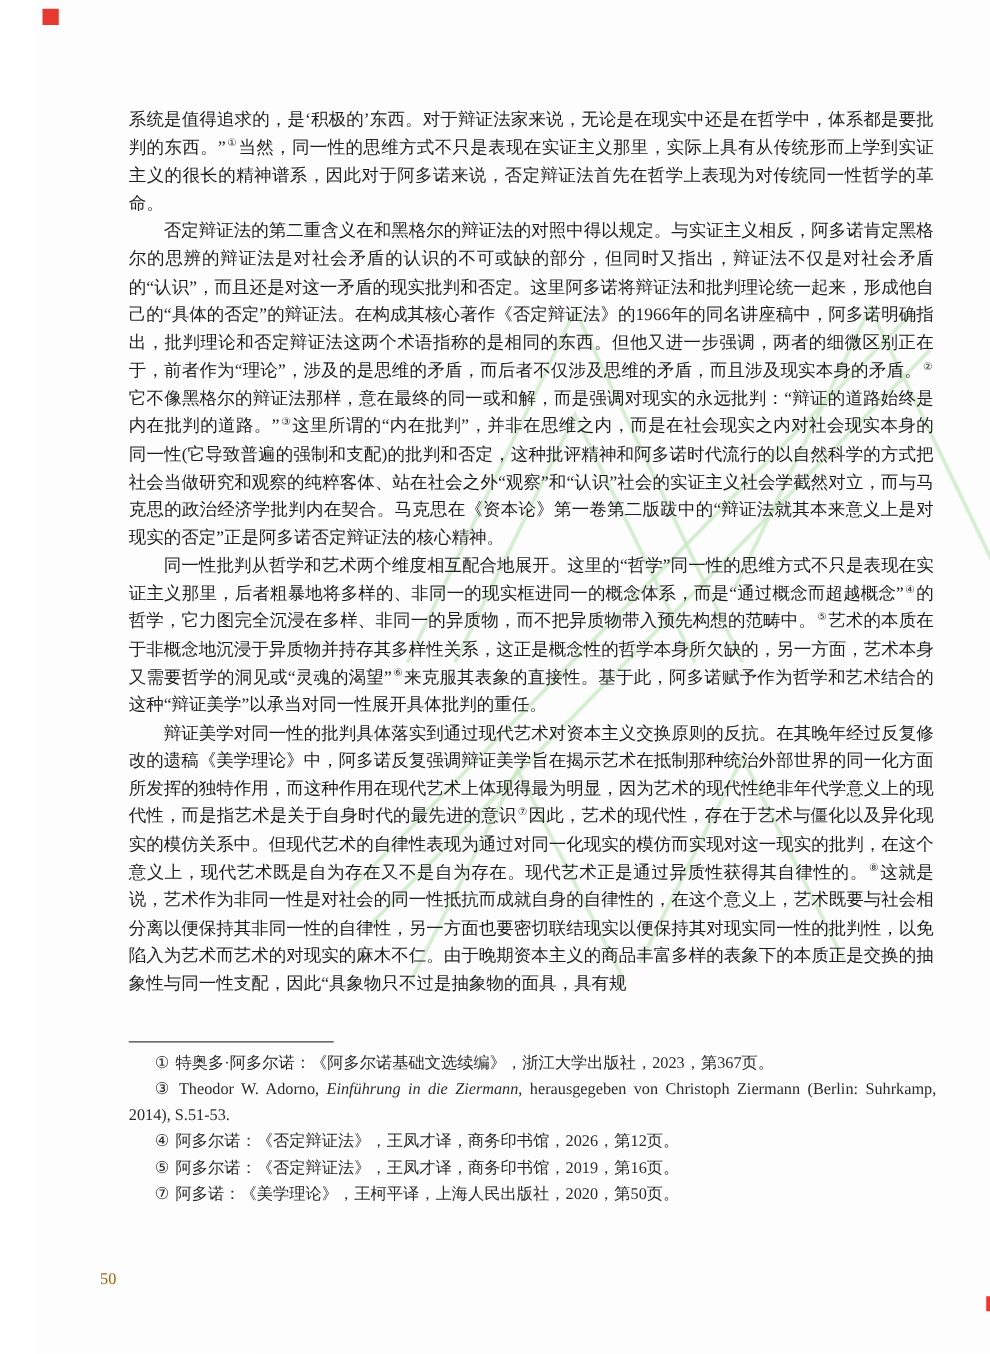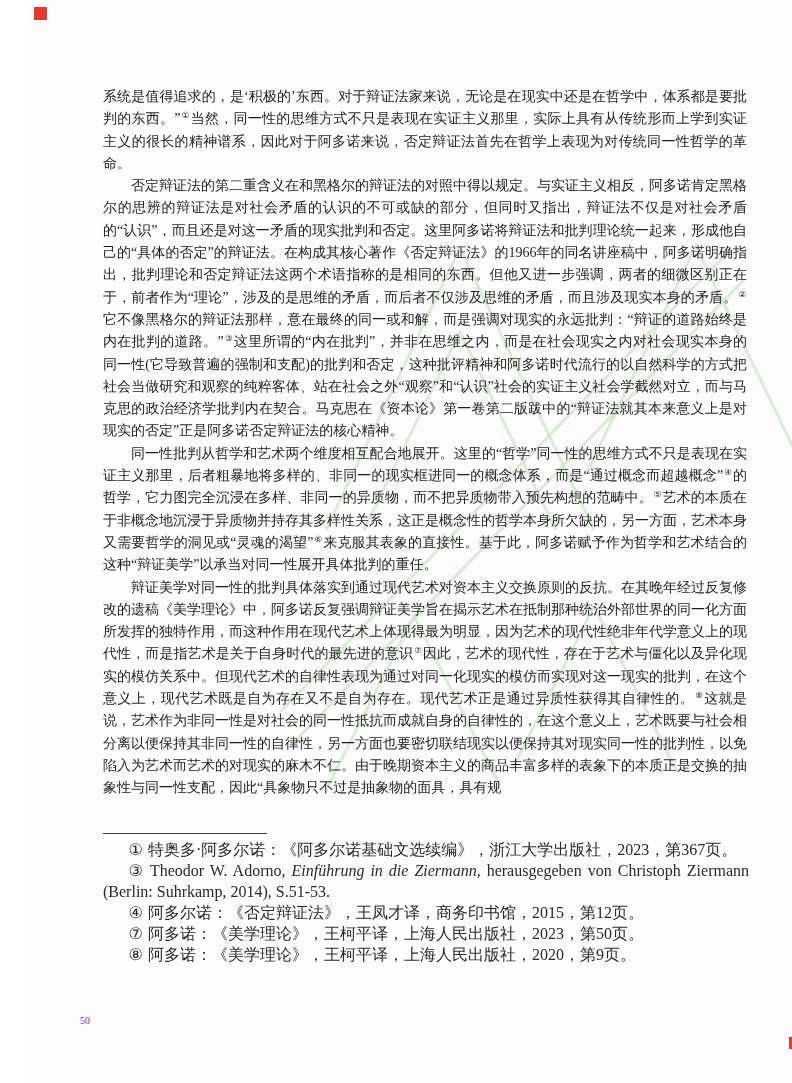--- a/index.html
+++ b/index.html
@@ -43,30 +43,30 @@
     vertical-align:5px;
     line-height:0;
     margin:0 1px;
   }
   .footnote-rule{
     position:absolute;left:75px;top:833px;width:164px;height:0;
     border-top:1px solid #3f3f3f;
   }
   .footnotes{
     position:absolute;left:75px;top:839px;width:646px;
-    font-size:16px;line-height:21px;
+    font-size:13px;line-height:21px;
     color:#2a2a2a;
     text-align:justify;
   }
   .footnotes .fn{text-indent:1.6em;margin:0;}
   .footnotes .fn-marker{margin-right:5px;}
   .footnotes em{font-style:italic;}
   .page-number{
     position:absolute;left:52px;top:1015px;
-    font-size:10px;color:#6d28d9;
+    font-size:13px;color:#a16207;
   }
 </style>
 </head>
 <body>
 
 <div class="page">
 
   <svg class="watermark" viewBox="0 0 792 1083" xmlns="http://www.w3.org/2000/svg" aria-hidden="true">
     <path d="M298,530 L432,248 L566,530"></path>
     <path d="M336,530 L432,332 L528,530"></path>
@@ -87,20 +87,20 @@
       <p><span>否定辩证法的第二重含义在和黑格尔的辩证法的对照中得以规定。与实证主义相反，阿多诺肯定黑格尔的思辨的辩证法是对社会矛盾的认识的不可或缺的部分，但同时又指出，辩证法不仅是对社会矛盾的“认识”，而且还是对这一矛盾的现实批判和否定。这里阿多诺将辩证法和批判理论统一起来，形成他自己的“具体的否定”的辩证法。在构成其核心著作《否定辩证法》的1966年的同名讲座稿中，阿多诺明确指出，批判理论和否定辩证法这两个术语指称的是相同的东西。但他又进一步强调，两者的细微区别正在于，前者作为“理论”，涉及的是思维的矛盾，而后者不仅涉及思维的矛盾，而且涉及现实本身的矛盾。</span><sup class="fnref">②</sup><span>它不像黑格尔的辩证法那样，意在最终的同一或和解，而是强调对现实的永远批判：“辩证的道路始终是内在批判的道路。”</span><sup class="fnref">③</sup><span>这里所谓的“内在批判”，并非在思维之内，而是在社会现实之内对社会现实本身的同一性(它导致普遍的强制和支配)的批判和否定，这种批评精神和阿多诺时代流行的以自然科学的方式把社会当做研究和观察的纯粹客体、站在社会之外“观察”和“认识”社会的实证主义社会学截然对立，而与马克思的政治经济学批判内在契合。马克思在《资本论》第一卷第二版跋中的“辩证法就其本来意义上是对现实的否定”正是阿多诺否定辩证法的核心精神。</span></p>
       <p><span>同一性批判从哲学和艺术两个维度相互配合地展开。这里的“哲学”同一性的思维方式不只是表现在实证主义那里，后者粗暴地将多样的、非同一的现实框进同一的概念体系，而是“通过概念而超越概念”</span><sup class="fnref">④</sup><span>的哲学，它力图完全沉浸在多样、非同一的异质物，而不把异质物带入预先构想的范畴中。</span><sup class="fnref">⑤</sup><span>艺术的本质在于非概念地沉浸于异质物并持存其多样性关系，这正是概念性的哲学本身所欠缺的，另一方面，艺术本身又需要哲学的洞见或“灵魂的渴望”</span><sup class="fnref">⑥</sup><span>来克服其表象的直接性。基于此，阿多诺赋予作为哲学和艺术结合的这种“辩证美学”以承当对同一性展开具体批判的重任。</span></p>
       <p><span>辩证美学对同一性的批判具体落实到通过现代艺术对资本主义交换原则的反抗。在其晚年经过反复修改的遗稿《美学理论》中，阿多诺反复强调辩证美学旨在揭示艺术在抵制那种统治外部世界的同一化方面所发挥的独特作用，而这种作用在现代艺术上体现得最为明显，因为艺术的现代性绝非年代学意义上的现代性，而是指艺术是关于自身时代的最先进的意识</span><sup class="fnref">⑦</sup><span>因此，艺术的现代性，存在于艺术与僵化以及异化现实的模仿关系中。但现代艺术的自律性表现为通过对同一化现实的模仿而实现对这一现实的批判，在这个意义上，现代艺术既是自为存在又不是自为存在。现代艺术正是通过异质性获得其自律性的。</span><sup class="fnref">⑧</sup><span>这就是说，艺术作为非同一性是对社会的同一性抵抗而成就自身的自律性的，在这个意义上，艺术既要与社会相分离以便保持其非同一性的自律性，另一方面也要密切联结现实以便保持其对现实同一性的批判性，以免陷入为艺术而艺术的对现实的麻木不仁。由于晚期资本主义的商品丰富多样的表象下的本质正是交换的抽象性与同一性支配，因此“具象物只不过是抽象物的面具，具有规</span></p>
     </main>
 
   <div class="footnote-rule"></div>
 
   <section class="footnotes" id="footnotes-container">
       <div class="fn"><span class="fn-marker">①</span><span>特奥多·阿多尔诺：《阿多尔诺基础文选续编》，浙江大学出版社，2023，第367页。</span></div>
       <div class="fn"><span class="fn-marker">③</span><span>Theodor W. Adorno, </span><em>Einführung in die Ziermann</em><span>, herausgegeben von Christoph Ziermann (Berlin: Suhrkamp, 2014), S.51-53.</span></div>
-      <div class="fn"><span class="fn-marker">④</span><span>阿多尔诺：《否定辩证法》，王凤才译，商务印书馆，2015，第12页。</span></div>
-      <div class="fn"><span class="fn-marker">⑦</span><span>阿多诺：《美学理论》，王柯平译，上海人民出版社，2023，第50页。</span></div>
-      <div class="fn"><span class="fn-marker">⑧</span><span>阿多诺：《美学理论》，王柯平译，上海人民出版社，2020，第9页。</span></div>
+      <div class="fn"><span class="fn-marker">④</span><span>阿多尔诺：《否定辩证法》，王凤才译，商务印书馆，2026，第12页。</span></div>
+      <div class="fn"><span class="fn-marker">⑤</span><span>阿多尔诺：《否定辩证法》，王凤才译，商务印书馆，2019，第16页。</span></div>
+      <div class="fn"><span class="fn-marker">⑦</span><span>阿多诺：《美学理论》，王柯平译，上海人民出版社，2020，第50页。</span></div>
     </section>
 
   <div class="page-number">50</div>
 
 </div>
 
 </body></html>

